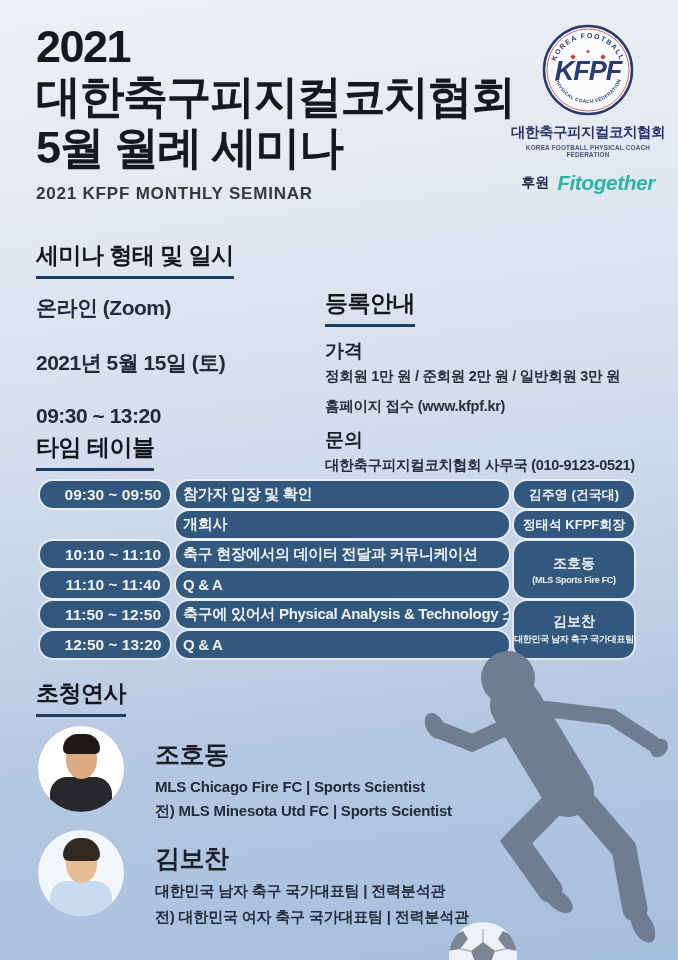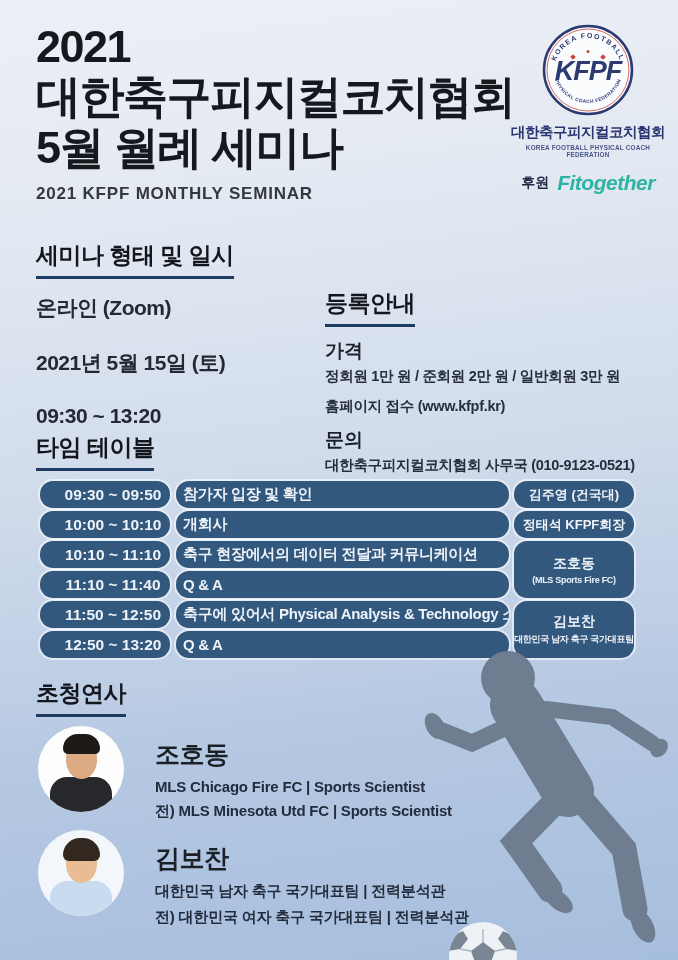--- a/index.html
+++ b/index.html
@@ -124,21 +124,20 @@
       <div class="reg-value">대한축구피지컬코치협회 사무국 (010-9123-0521)</div>
     </div>
   </div>
 
   <div class="timetable-head">
     <div class="sec-head">타임 테이블</div>
   </div>
 
   <div class="pill pill-time" style="top:481px">09:30 ~ 09:50</div>
   <div class="pill pill-content" style="top:481px">참가자 입장 및 확인</div>
-  <div class="pill pill-time" style="top:511px">10:00 ~ 10:10</div>
   <div class="pill pill-content" style="top:511px">개회사</div>
   <div class="pill pill-time" style="top:541px">10:10 ~ 11:10</div>
   <div class="pill pill-content" style="top:541px">축구 현장에서의 데이터 전달과 커뮤니케이션</div>
   <div class="pill pill-time" style="top:571px">11:10 ~ 11:40</div>
   <div class="pill pill-content" style="top:571px">Q &amp; A</div>
   <div class="pill pill-time" style="top:601px">11:50 ~ 12:50</div>
   <div class="pill pill-content" style="top:601px">축구에 있어서 Physical Analysis &amp; Technology 소개</div>
   <div class="pill pill-time" style="top:631px">12:50 ~ 13:20</div>
   <div class="pill pill-content" style="top:631px">Q &amp; A</div>
 

